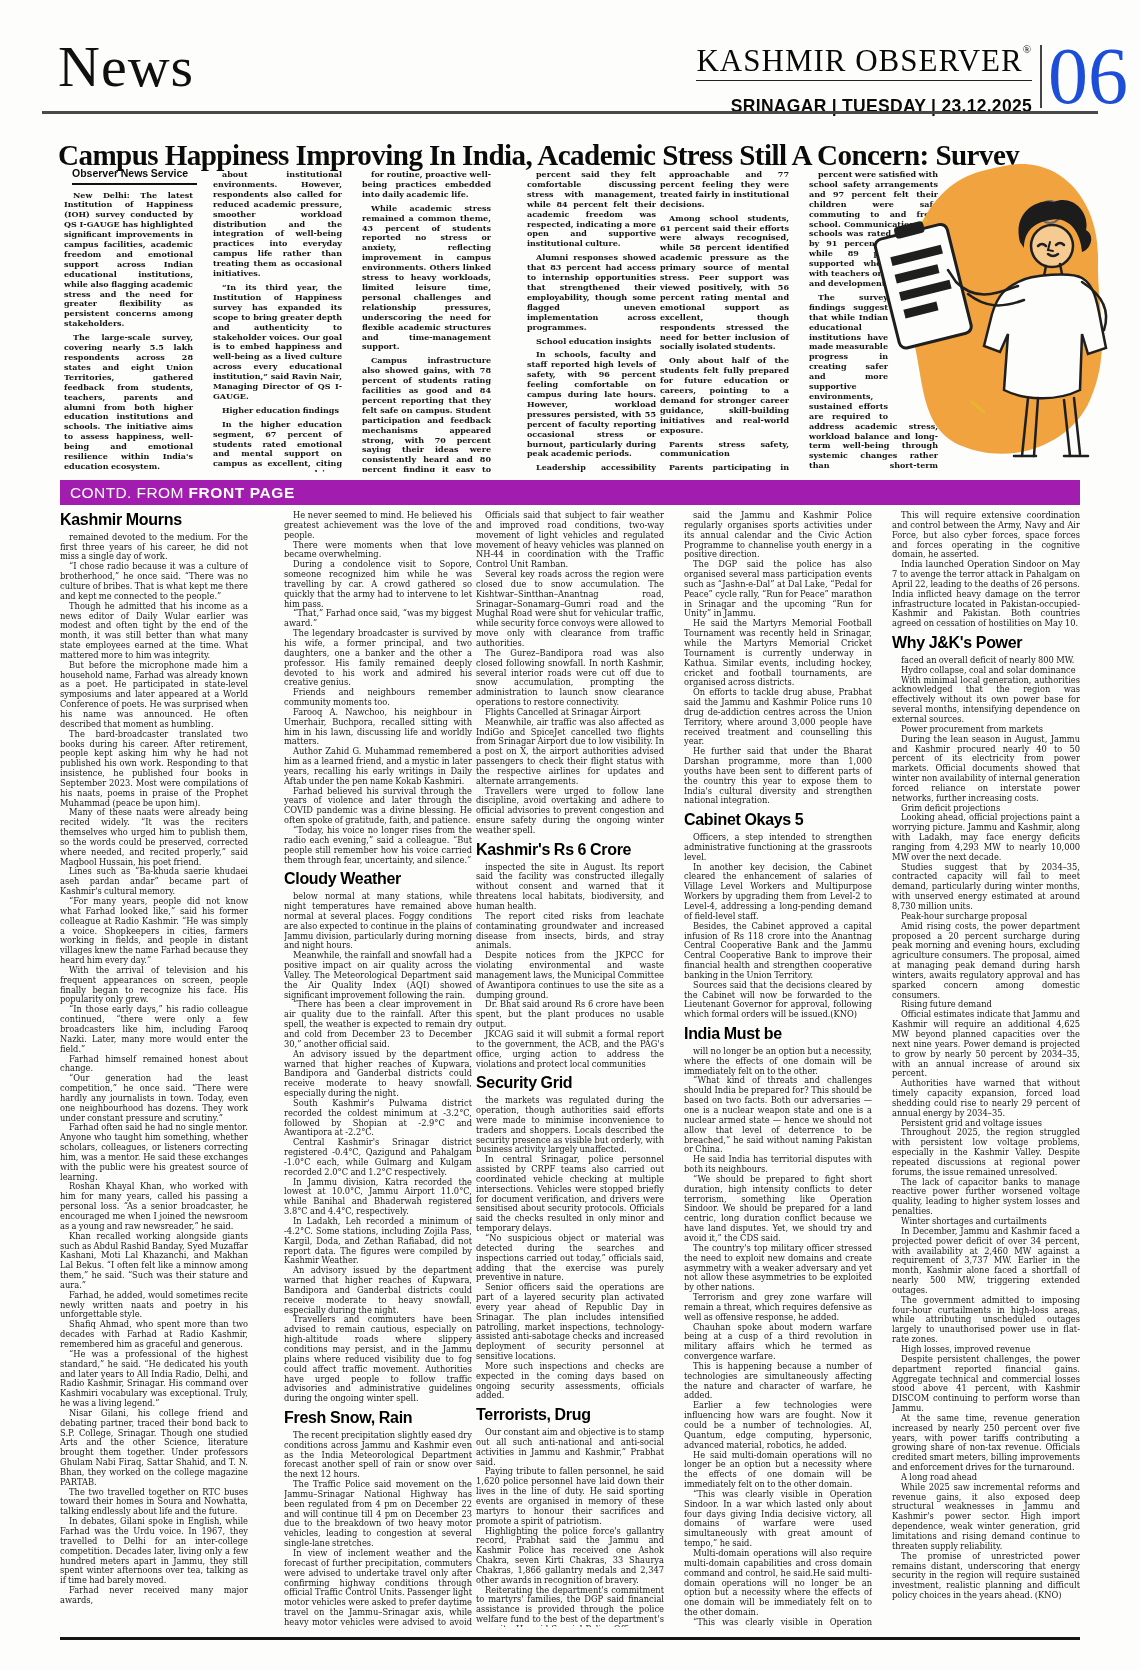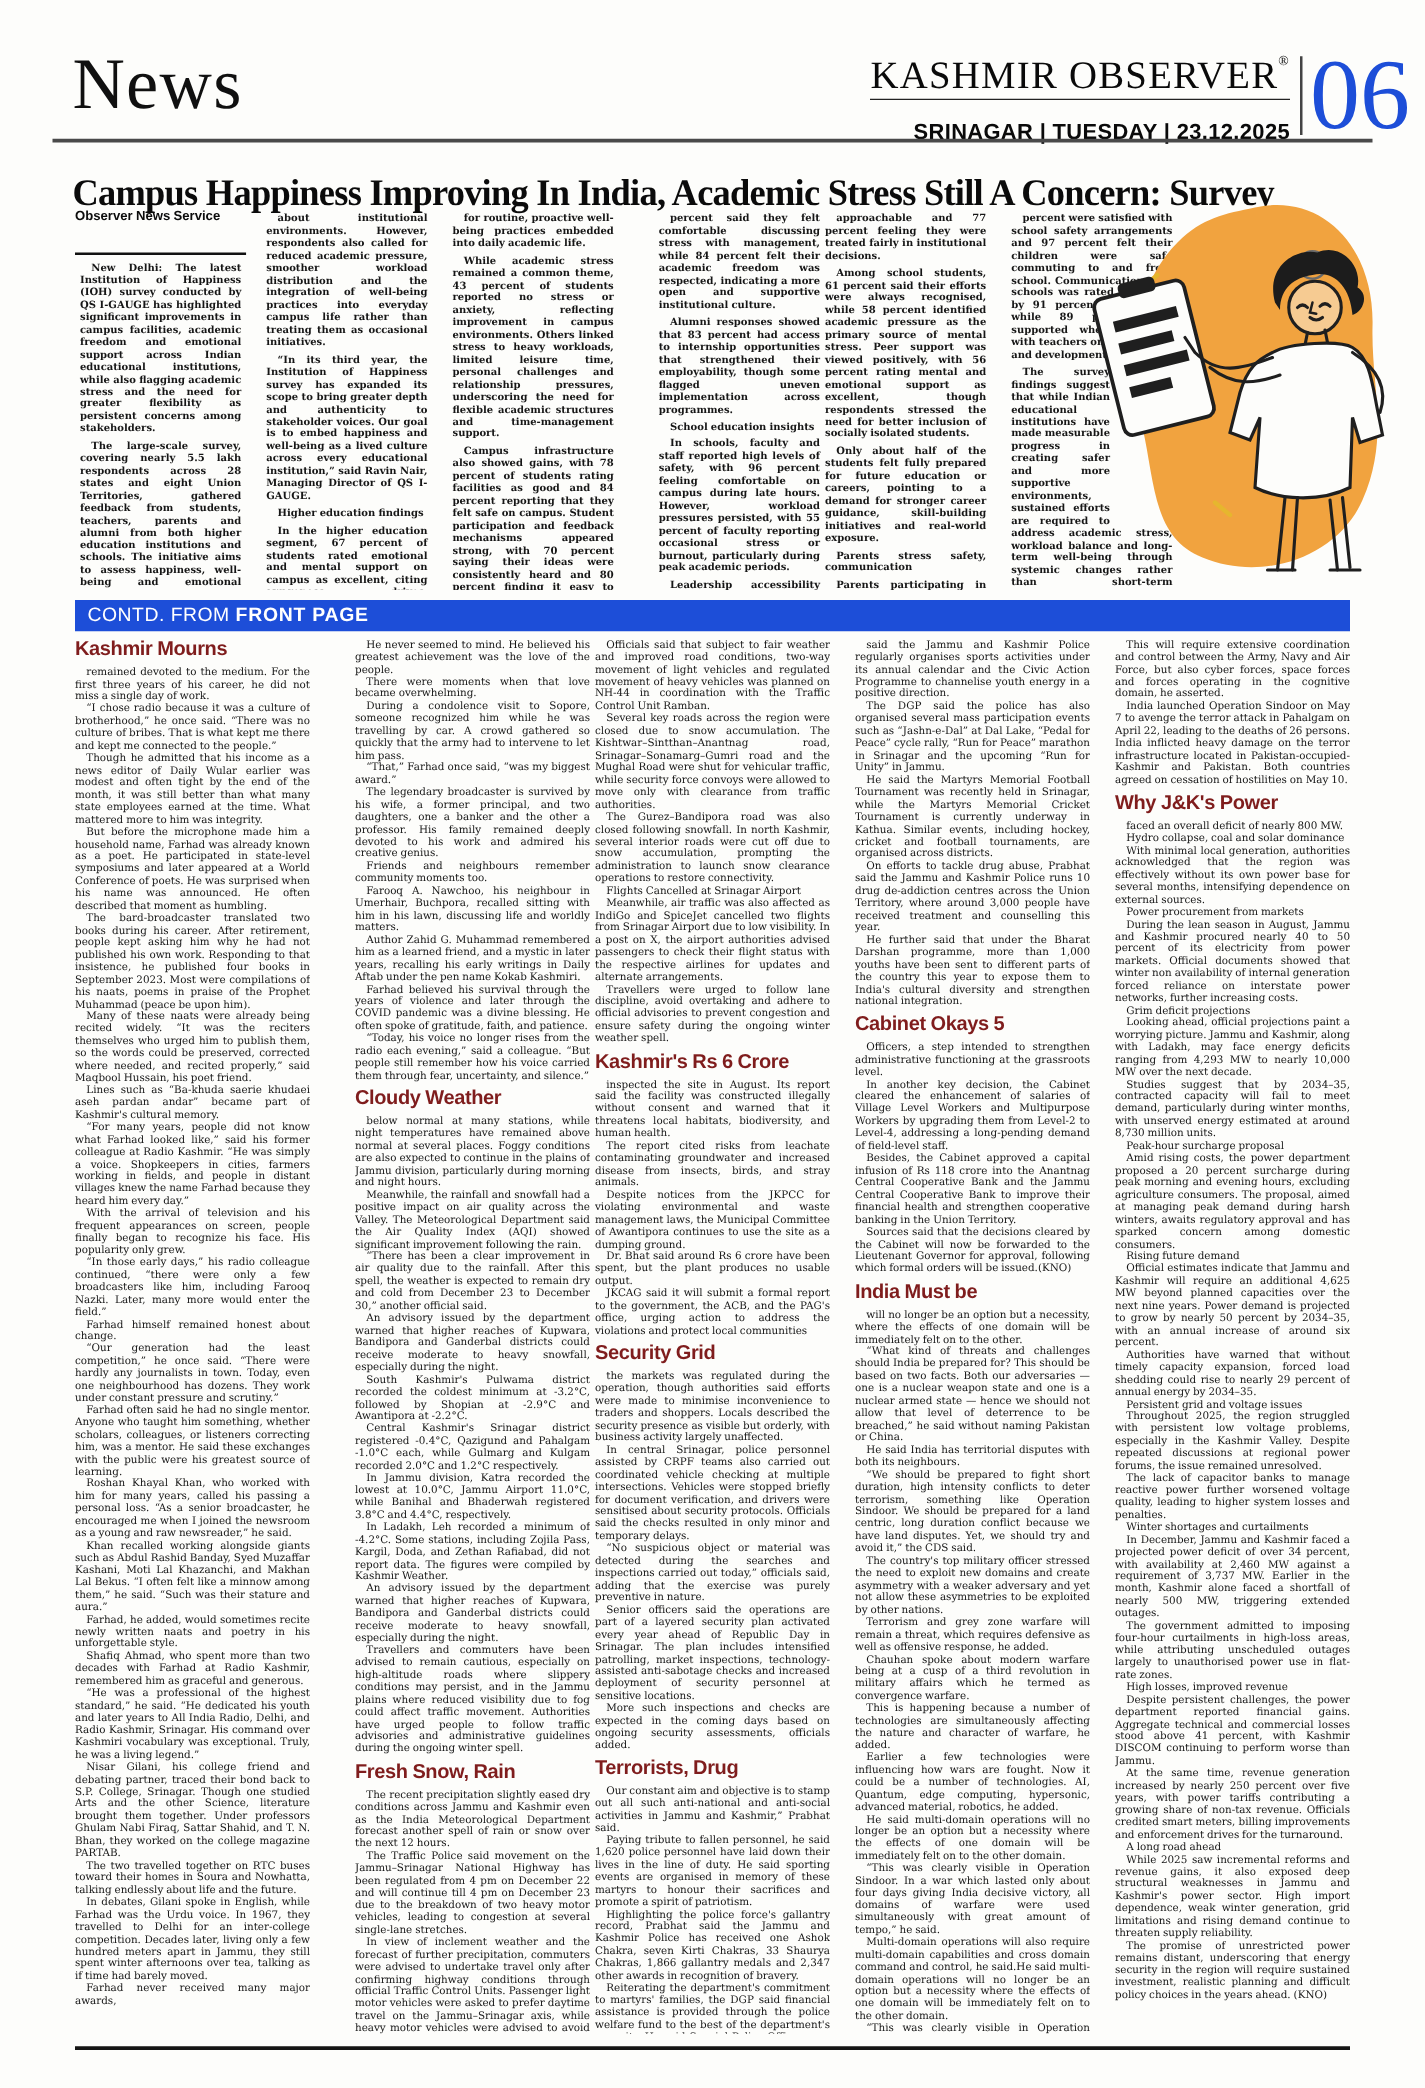--- a/index.html
+++ b/index.html
@@ -13,40 +13,40 @@
   .dateline{margin-top:4px;border-top:1.5px solid #222;padding-top:17px;
             font:700 17.5px/1 "Liberation Sans",sans-serif;letter-spacing:.3px;color:#0a0a0a;white-space:nowrap;}
   .mast-divider{position:absolute;left:1040px;top:45px;width:2px;height:63px;background:#444;}
   .page-number{position:absolute;left:1048px;top:36px;font:400 80px/1 "Liberation Serif",serif;color:#1d4ed8;}
   .header-rule{position:absolute;left:42px;top:111px;width:1056px;height:2.5px;background:#4a4a4a;}
   
   .headline{position:absolute;left:58px;top:118px;width:1060px;
             font:700 30px/1.1 "Liberation Serif",serif;color:#0b0b0b;letter-spacing:-.6px;
             transform:scaleX(.97);transform-origin:left;white-space:nowrap;}
   .byline{font:700 10.5px/1 "Liberation Sans",sans-serif;color:#0c0c0c;
-          border-bottom:2px solid #111;padding-bottom:23px;margin:2px 0 6px 0;}
+          border-bottom:2px solid #111;padding-bottom:4px;margin:2px 0 6px 12px;}
   .tcol{position:absolute;top:166px;width:137px;height:306px;overflow:hidden;
         font-size:8px;line-height:9.9px;text-align:justify;word-spacing:-.3px;}
   .tcol p{margin:4px;text-indent:9px;font-weight:bold;}
   .tcol1{left:60px;} .tcol2{left:209px;} .tcol3{left:358px;}
   .tcol4{left:523px;} .tcol5{left:656px;} .tcol6{left:805px;}
   .wrap-spacer{float:right;width:50px;height:118px;margin:2px 0 2px 4px;}
   
   .illus{position:absolute;left:852px;top:150px;width:288px;height:315px;}
   
-  .contd-bar{position:absolute;left:60px;top:480px;width:1020px;height:25px;background:#1d4ed8;
+  .contd-bar{position:absolute;left:60px;top:480px;width:1020px;height:25px;background:#a21caf;
              color:#fff;font:400 15.5px/25px "Liberation Sans",sans-serif;padding-left:10px;box-sizing:border-box;
              letter-spacing:.4px;}
   .contd-bar .hvy{font-weight:700;letter-spacing:.6px;}
   
   .lcol{position:absolute;top:511px;width:188px;height:1116px;overflow:hidden;
         font-size:8.3px;line-height:9.85px;text-align:justify;word-spacing:-.3px;}
   .lcol p{margin:0;text-indent:9px;}
   .lcol1{left:60px;} .lcol2{left:284px;} .lcol3{left:476px;} .lcol4{left:684px;} .lcol5{left:892px;}
-  .story-h{font:700 16px/1.05 "Liberation Sans",sans-serif;color:#7f1d1d;
+  .story-h{font:700 16px/1.05 "Liberation Sans",sans-serif;color:#000000;
            letter-spacing:-.3px;margin:6px 0 4px 0;}
   .lcol .story-h:first-child{margin-top:1px;}
   .bottom-rule{position:absolute;left:60px;top:1637px;width:1020px;height:2.5px;background:#151515;}
 </style>
 </head>
 <body>
 
 <div class="news-title">News</div>
 <div class="mast-right">
   <div class="brand"><span>KASHMIR OBSERVER</span><sup>®</sup></div>

